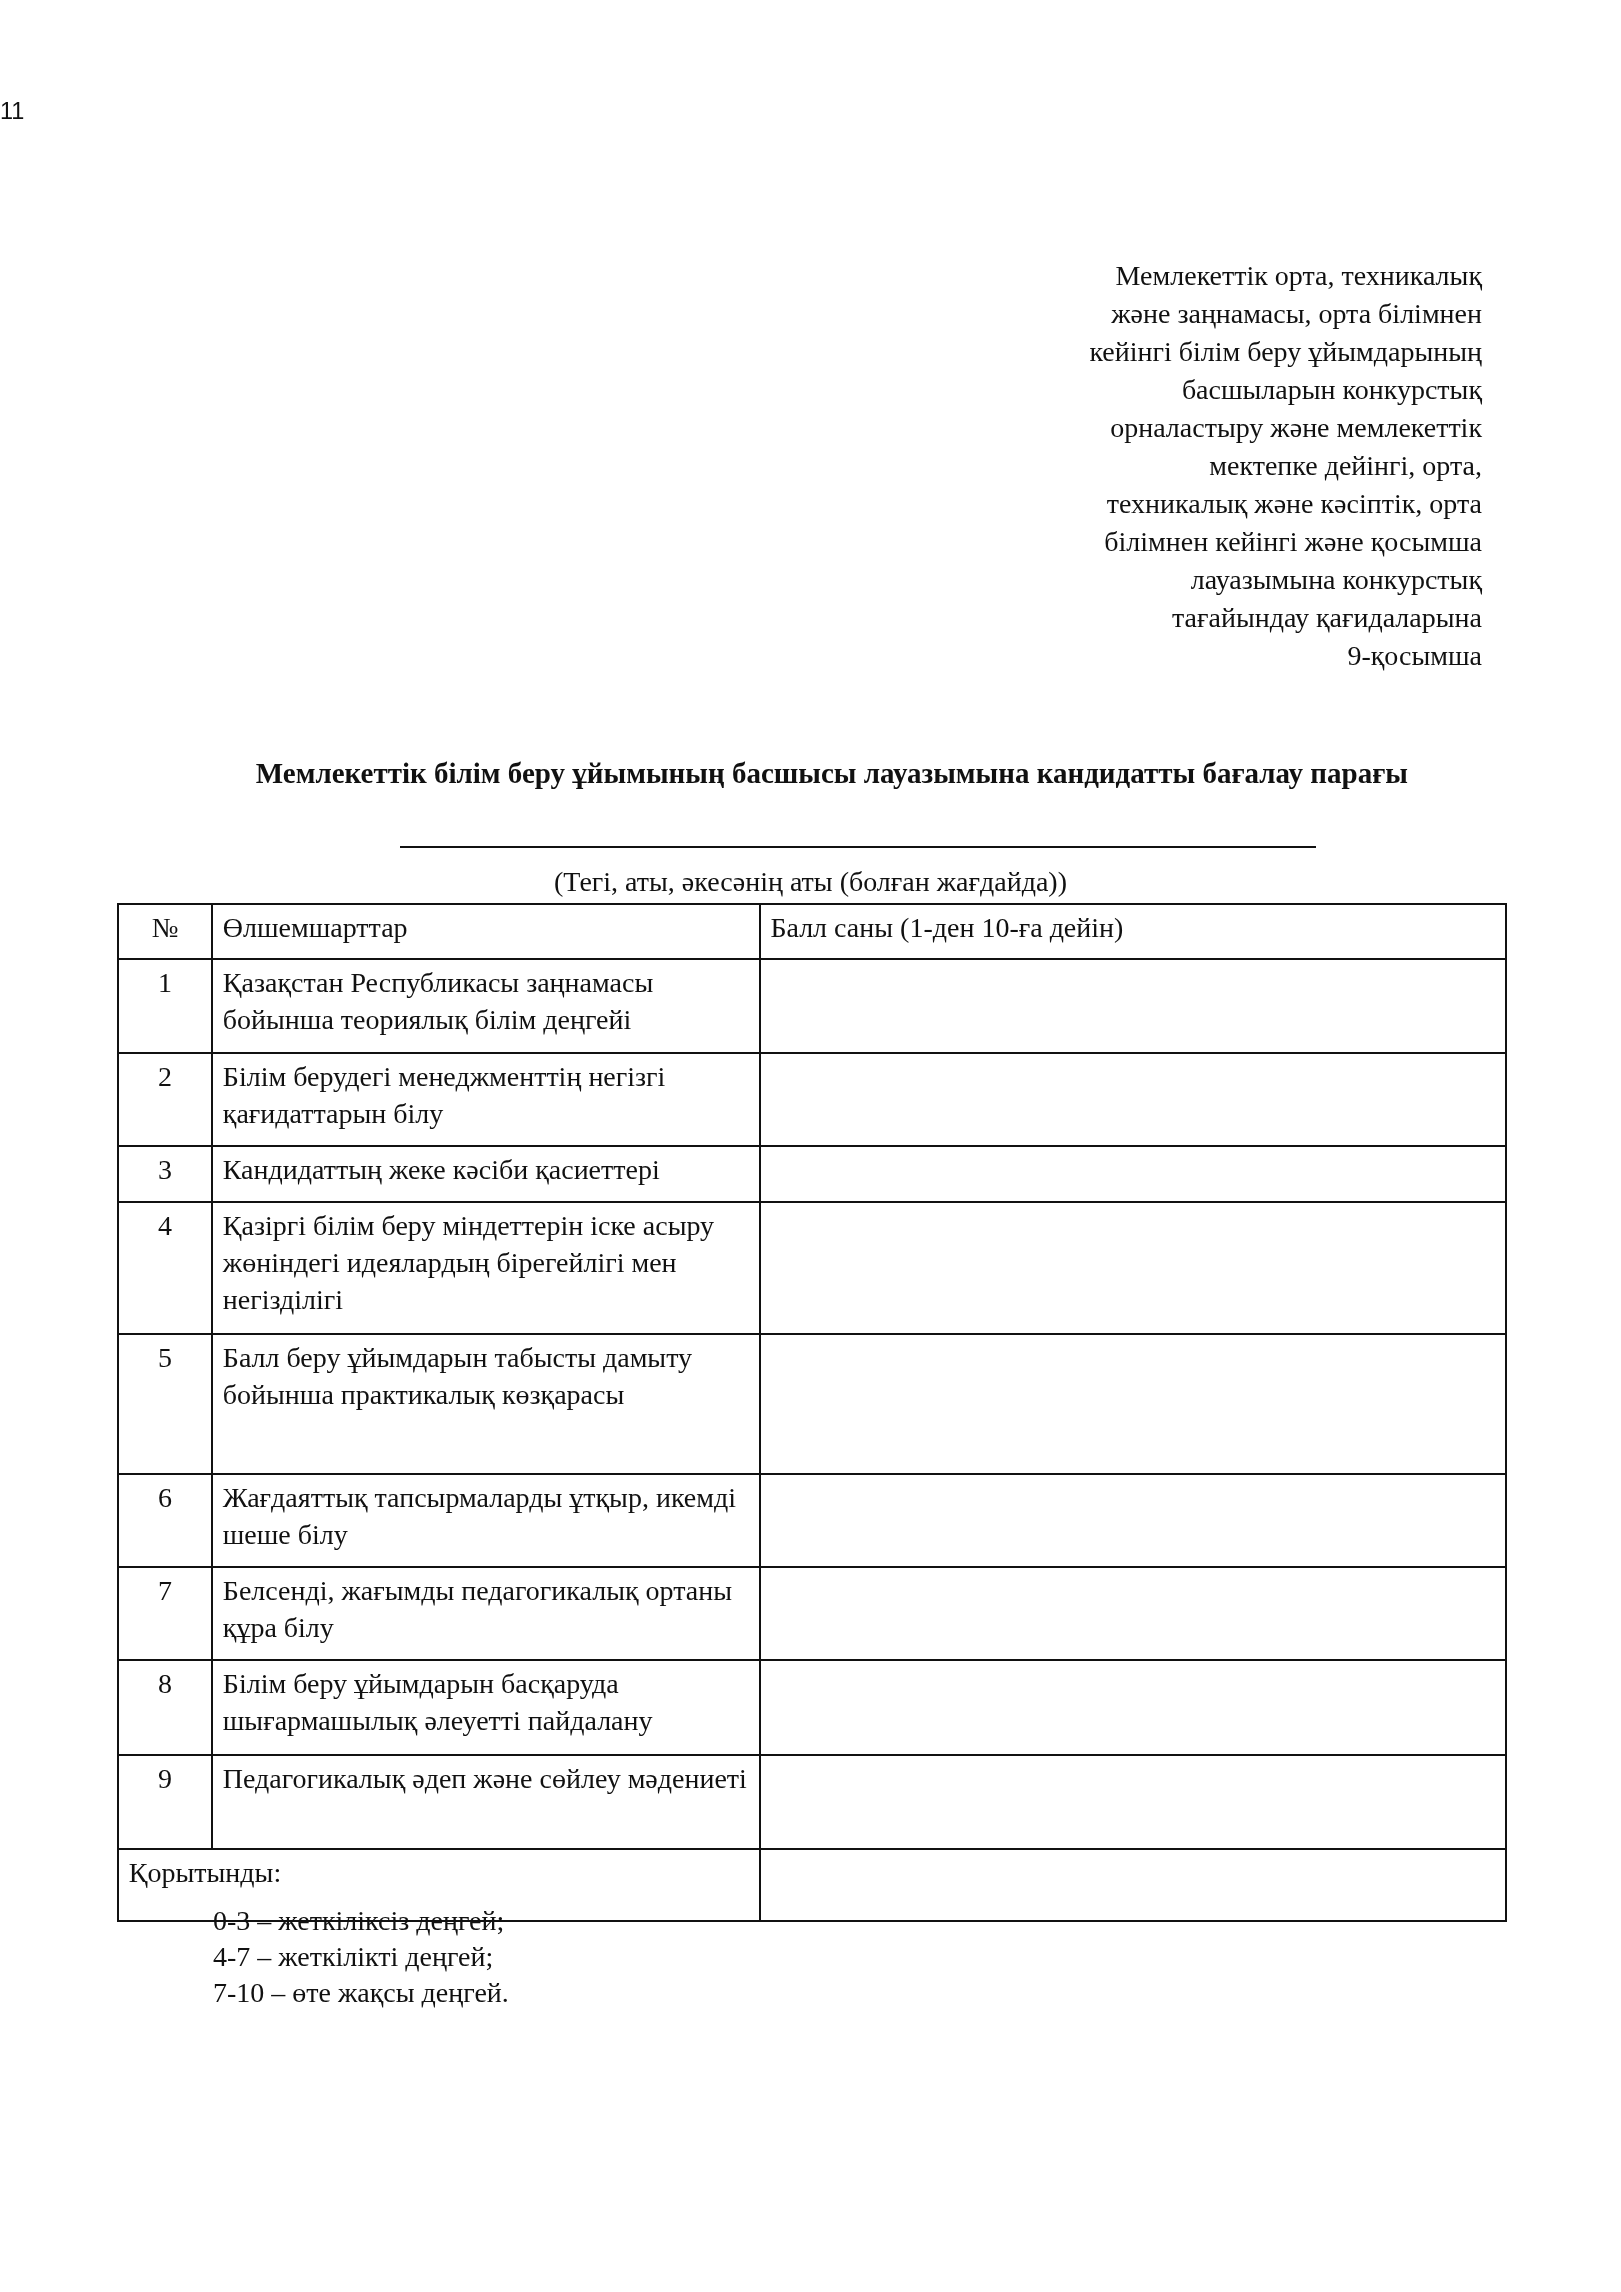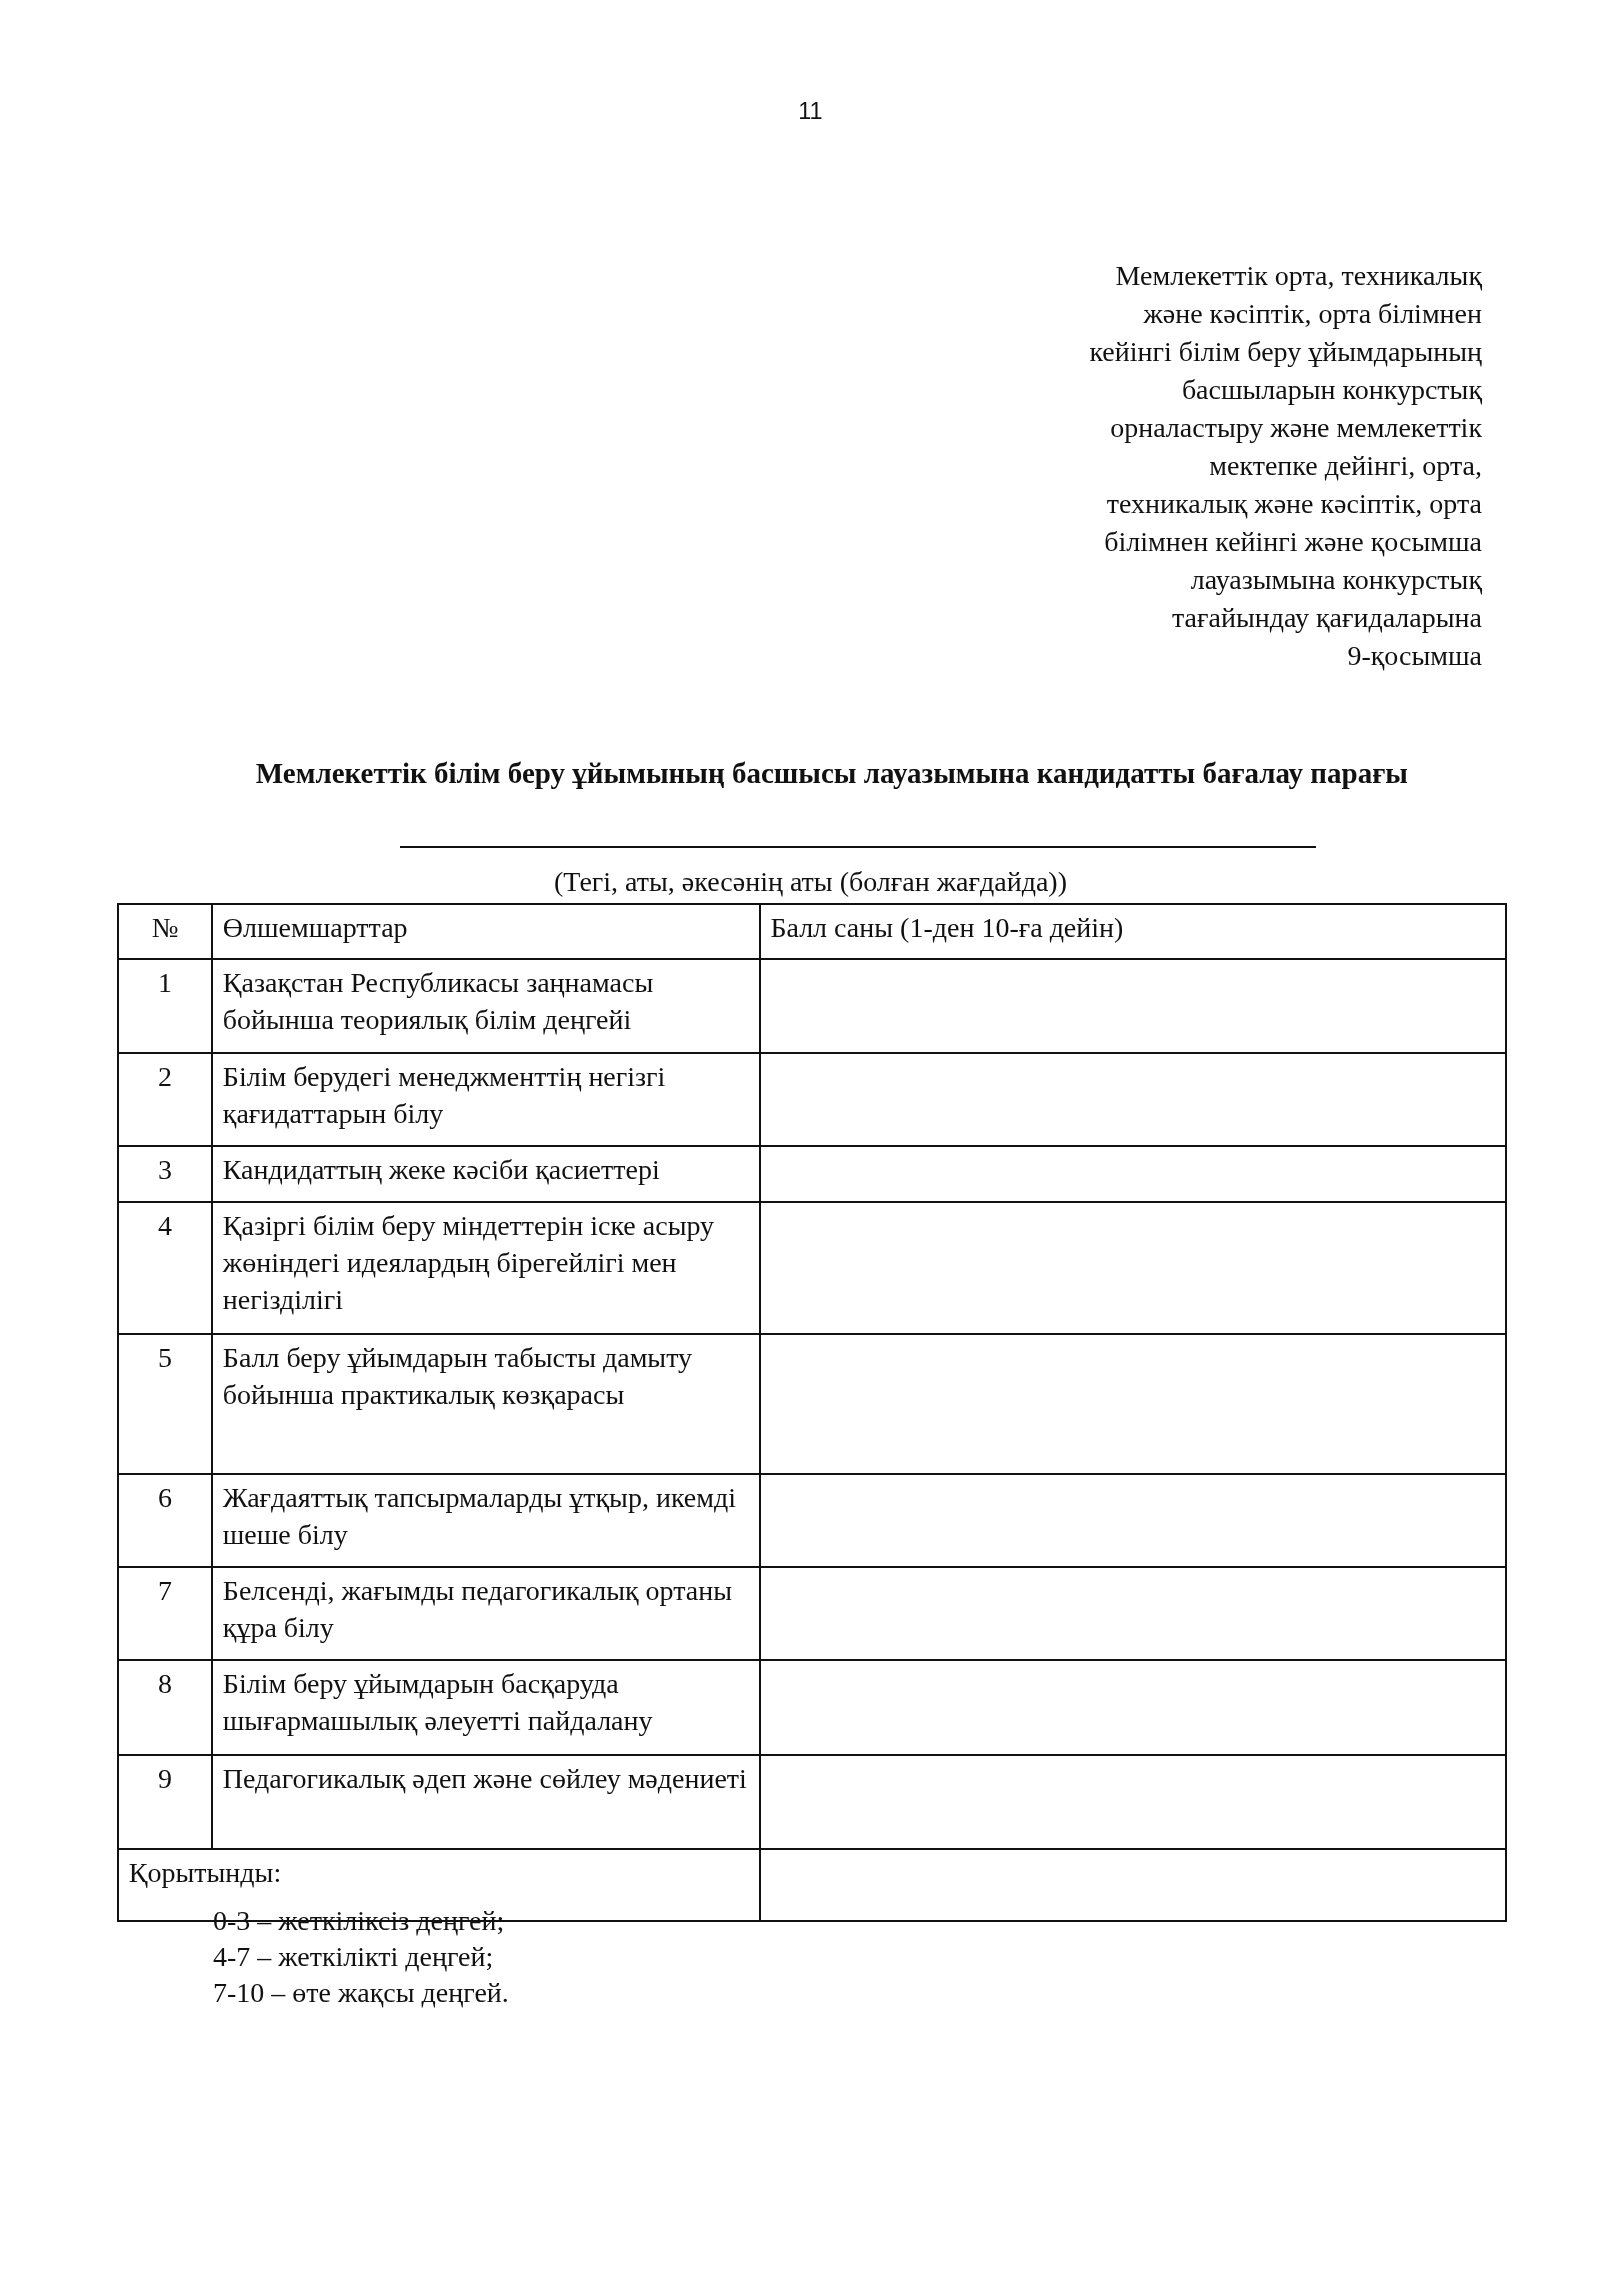--- a/index.html
+++ b/index.html
@@ -1,18 +1,18 @@
 <!DOCTYPE html>
 <html><head>
 <meta charset="utf-8">
 <style>
   html, body { margin: 0; padding: 0; background: #ffffff; }
   body { width: 1621px; height: 2293px; position: relative; overflow: hidden;
          font-family: "Liberation Serif", serif; color: #111111; }
-  .page-number { position: absolute; top: 98px; left: 0; width: 1621px; text-align: center;
+  .page-number { position: absolute; top: 98px; left: 0; width: 1621px; 
                  font-family: "Liberation Sans", sans-serif; font-size: 23.5px; }
   .annex-block { position: absolute; top: 257px; right: 139px; text-align: right;
                  font-size: 28px; line-height: 38px; }
   .annex-block div { white-space: nowrap; }
   .doc-title { position: absolute; top: 757px; left: 0; width: 1408px; text-align: right;
                font-weight: bold; font-size: 29px; }
   .name-line { position: absolute; top: 846px; left: 400px; width: 916px; height: 0;
                border-top: 2px solid #111; }
   .name-caption { position: absolute; top: 865px; left: 0; width: 1621px; text-align: center;
                   font-size: 28px; line-height: 33px; }
@@ -28,21 +28,21 @@
   .note .first { text-indent: 96px; text-align: justify; text-align-last: left; }
   .note .level { padding-left: 96px; }
 </style>
 </head>
 <body>
 
 <div class="page-number">11</div>
 
 <div class="annex-block">
   <div>Мемлекеттік орта, техникалық</div>
-  <div>және кәсіптік, орта білімнен</div>
+  <div>және заңнамасы, орта білімнен</div>
   <div>кейінгі білім беру ұйымдарының</div>
   <div>басшыларын конкурстық</div>
   <div>орналастыру және мемлекеттік</div>
   <div>мектепке дейінгі, орта,</div>
   <div>техникалық және кәсіптік, орта</div>
   <div>білімнен кейінгі және қосымша</div>
   <div>лауазымына конкурстық</div>
   <div>тағайындау қағидаларына</div>
   <div>9-қосымша</div>
 </div>

